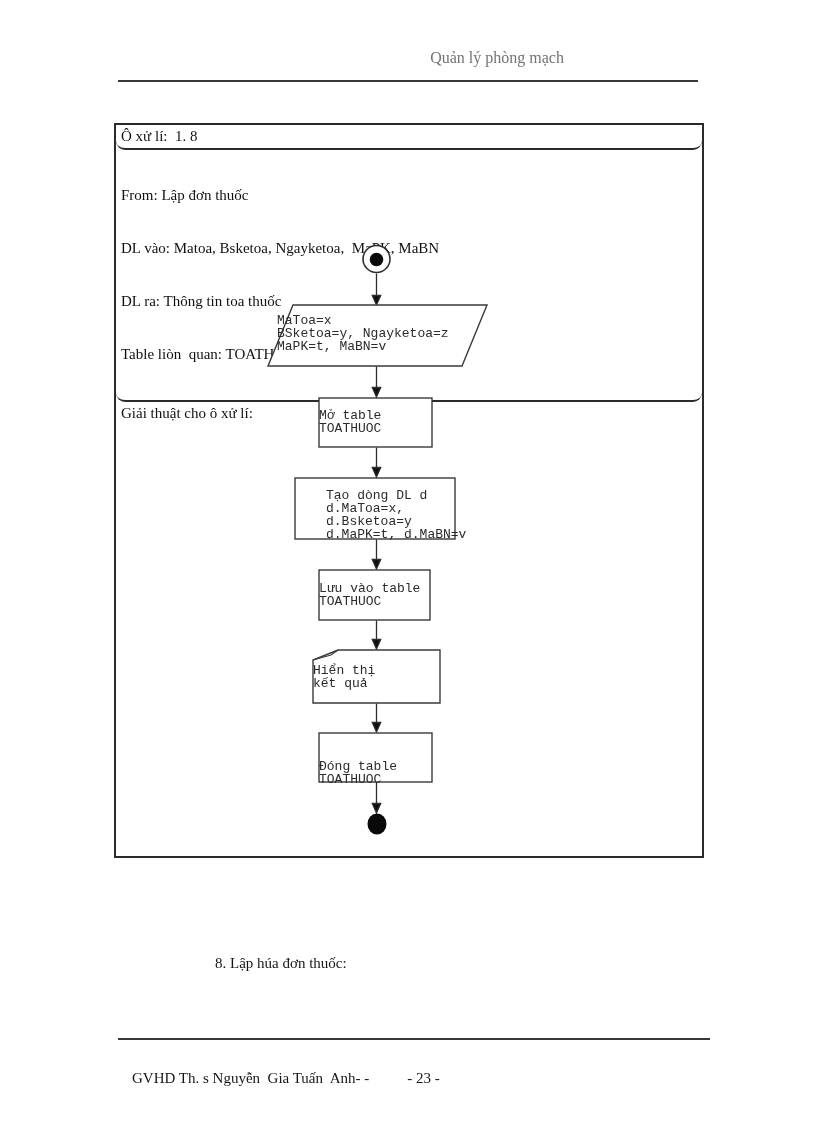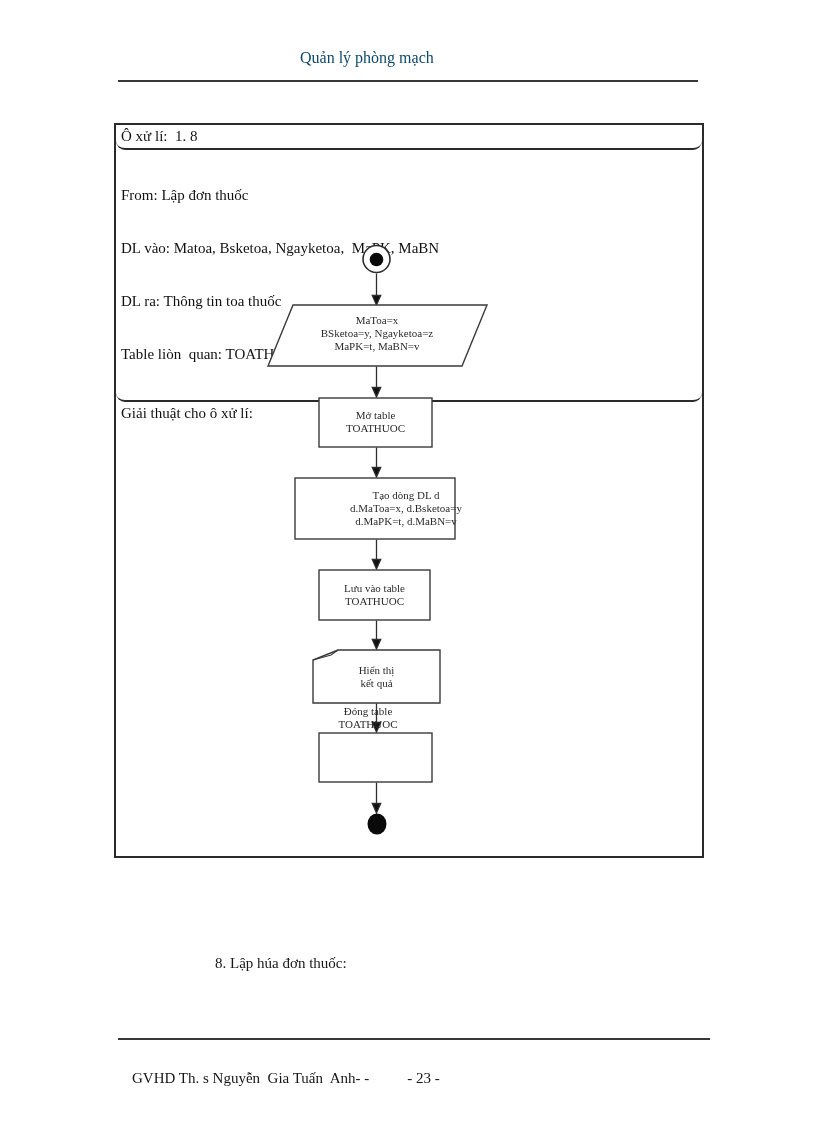--- a/index.html
+++ b/index.html
@@ -3,40 +3,40 @@
 <meta charset="utf-8">
 <style>
   html,body{margin:0;padding:0;background:#ffffff;}
   .page{
     position:relative;width:816px;height:1123px;background:#ffffff;
     font-family:"Liberation Serif", serif;color:#111;overflow:hidden;
   }
   
   .header-title{
     position:absolute;top:49px;left:300px;width:394px;
-    text-align:left;font-size:16px;color:#0c4a6e;white-space:pre;
+    text-align:center;font-size:16px;color:#737373;white-space:pre;
   }
   .header-rule{
     position:absolute;top:80px;left:118px;width:580px;height:2px;background:#383838;
   }
   
   .process-box{
     position:absolute;left:114px;top:123px;width:590px;height:735px;
     border:2px solid #2b2b2b;box-sizing:border-box;background:#fff;
   }
   .pb-row{border-bottom:2px solid #2b2b2b;padding:2px 0 2px 5px;white-space:pre;border-radius:9px;}
   .pb-title{font-size:15px;height:19px;line-height:19px;}
   .pb-info{font-size:15px;}
   .pb-info div{line-height:19px;white-space:pre;}
   .pb-algo{border-bottom:none;font-size:15px;line-height:19px;}
   
   .fc-svg{position:absolute;left:0;top:0;width:816px;height:1123px;pointer-events:none;}
   .fc-label{
-    position:absolute;text-align:center;
-    font-family:Liberation Serif, serif;font-size:11px;line-height:13px;color:#2b2b2b;
+    position:absolute;
+    font-family:Liberation Mono, monospace;font-size:13px;line-height:13px;color:#2b2b2b;
   }
   
   .caption{position:absolute;left:215px;top:955px;font-size:15px;color:#161616;white-space:pre;}
   .footer-rule{position:absolute;top:1038px;left:118px;width:592px;height:2px;background:#383838;}
   .footer{position:absolute;top:1053px;left:117px;font-size:15px;color:#161616;white-space:pre;}
   .footer .pageno{margin-left:38px;}
 </style>
 </head>
 <body>
 
@@ -107,21 +107,21 @@
     <div>d.MaPK=t, d.MaBN=v</div>
   </div>
   <div class="fc-label" style="left:319px;top:582px;width:111px;">
     <div>Lưu vào table</div>
     <div>TOATHUOC</div>
   </div>
   <div class="fc-label" style="left:313px;top:664px;width:127px;">
     <div>Hiển thị</div>
     <div>kết quả</div>
   </div>
-  <div class="fc-label" style="left:319px;top:705px;width:98px;">
+  <div class="fc-label" style="left:319px;top:760px;width:98px;">
     <div>Đóng table</div>
     <div>TOATHUOC</div>
   </div>
 
   <div class="caption">8. Lập húa đơn thuốc:</div>
 
   <div class="footer-rule"></div>
   <div class="footer">
     <span>GVHD Th. s Nguyễn  Gia Tuấn  Anh- -</span><span class="pageno">- 23 -</span>
   </div>

